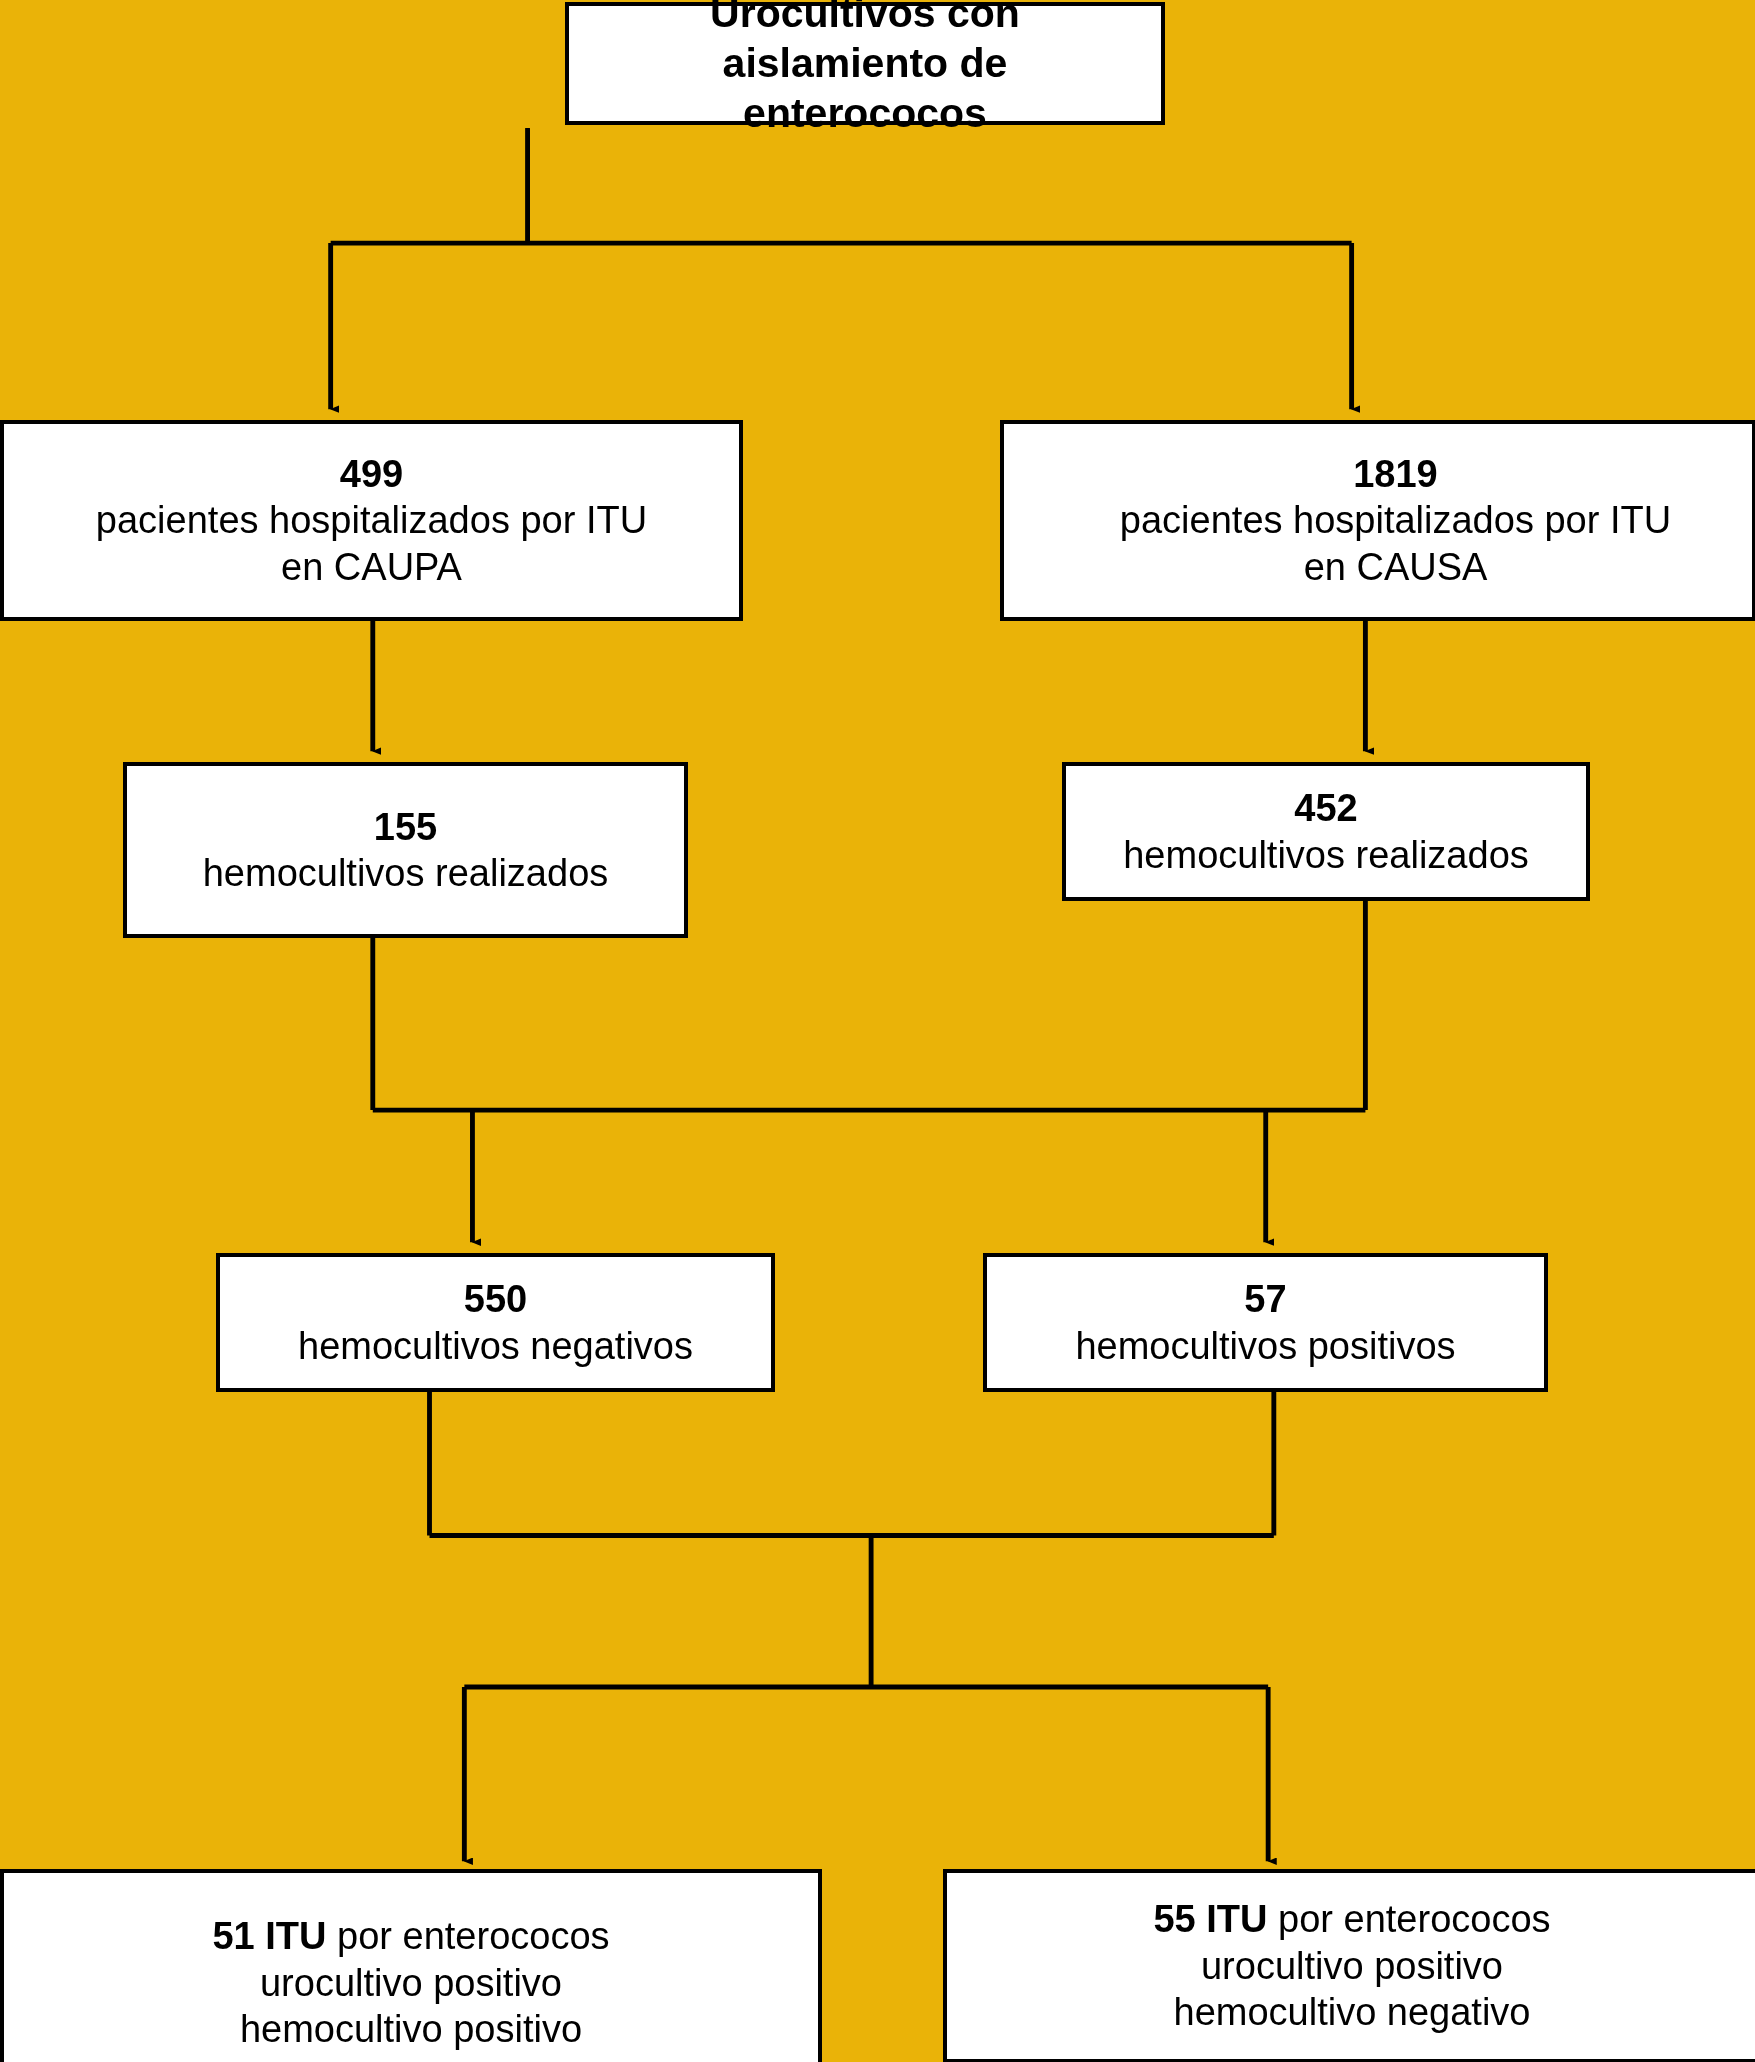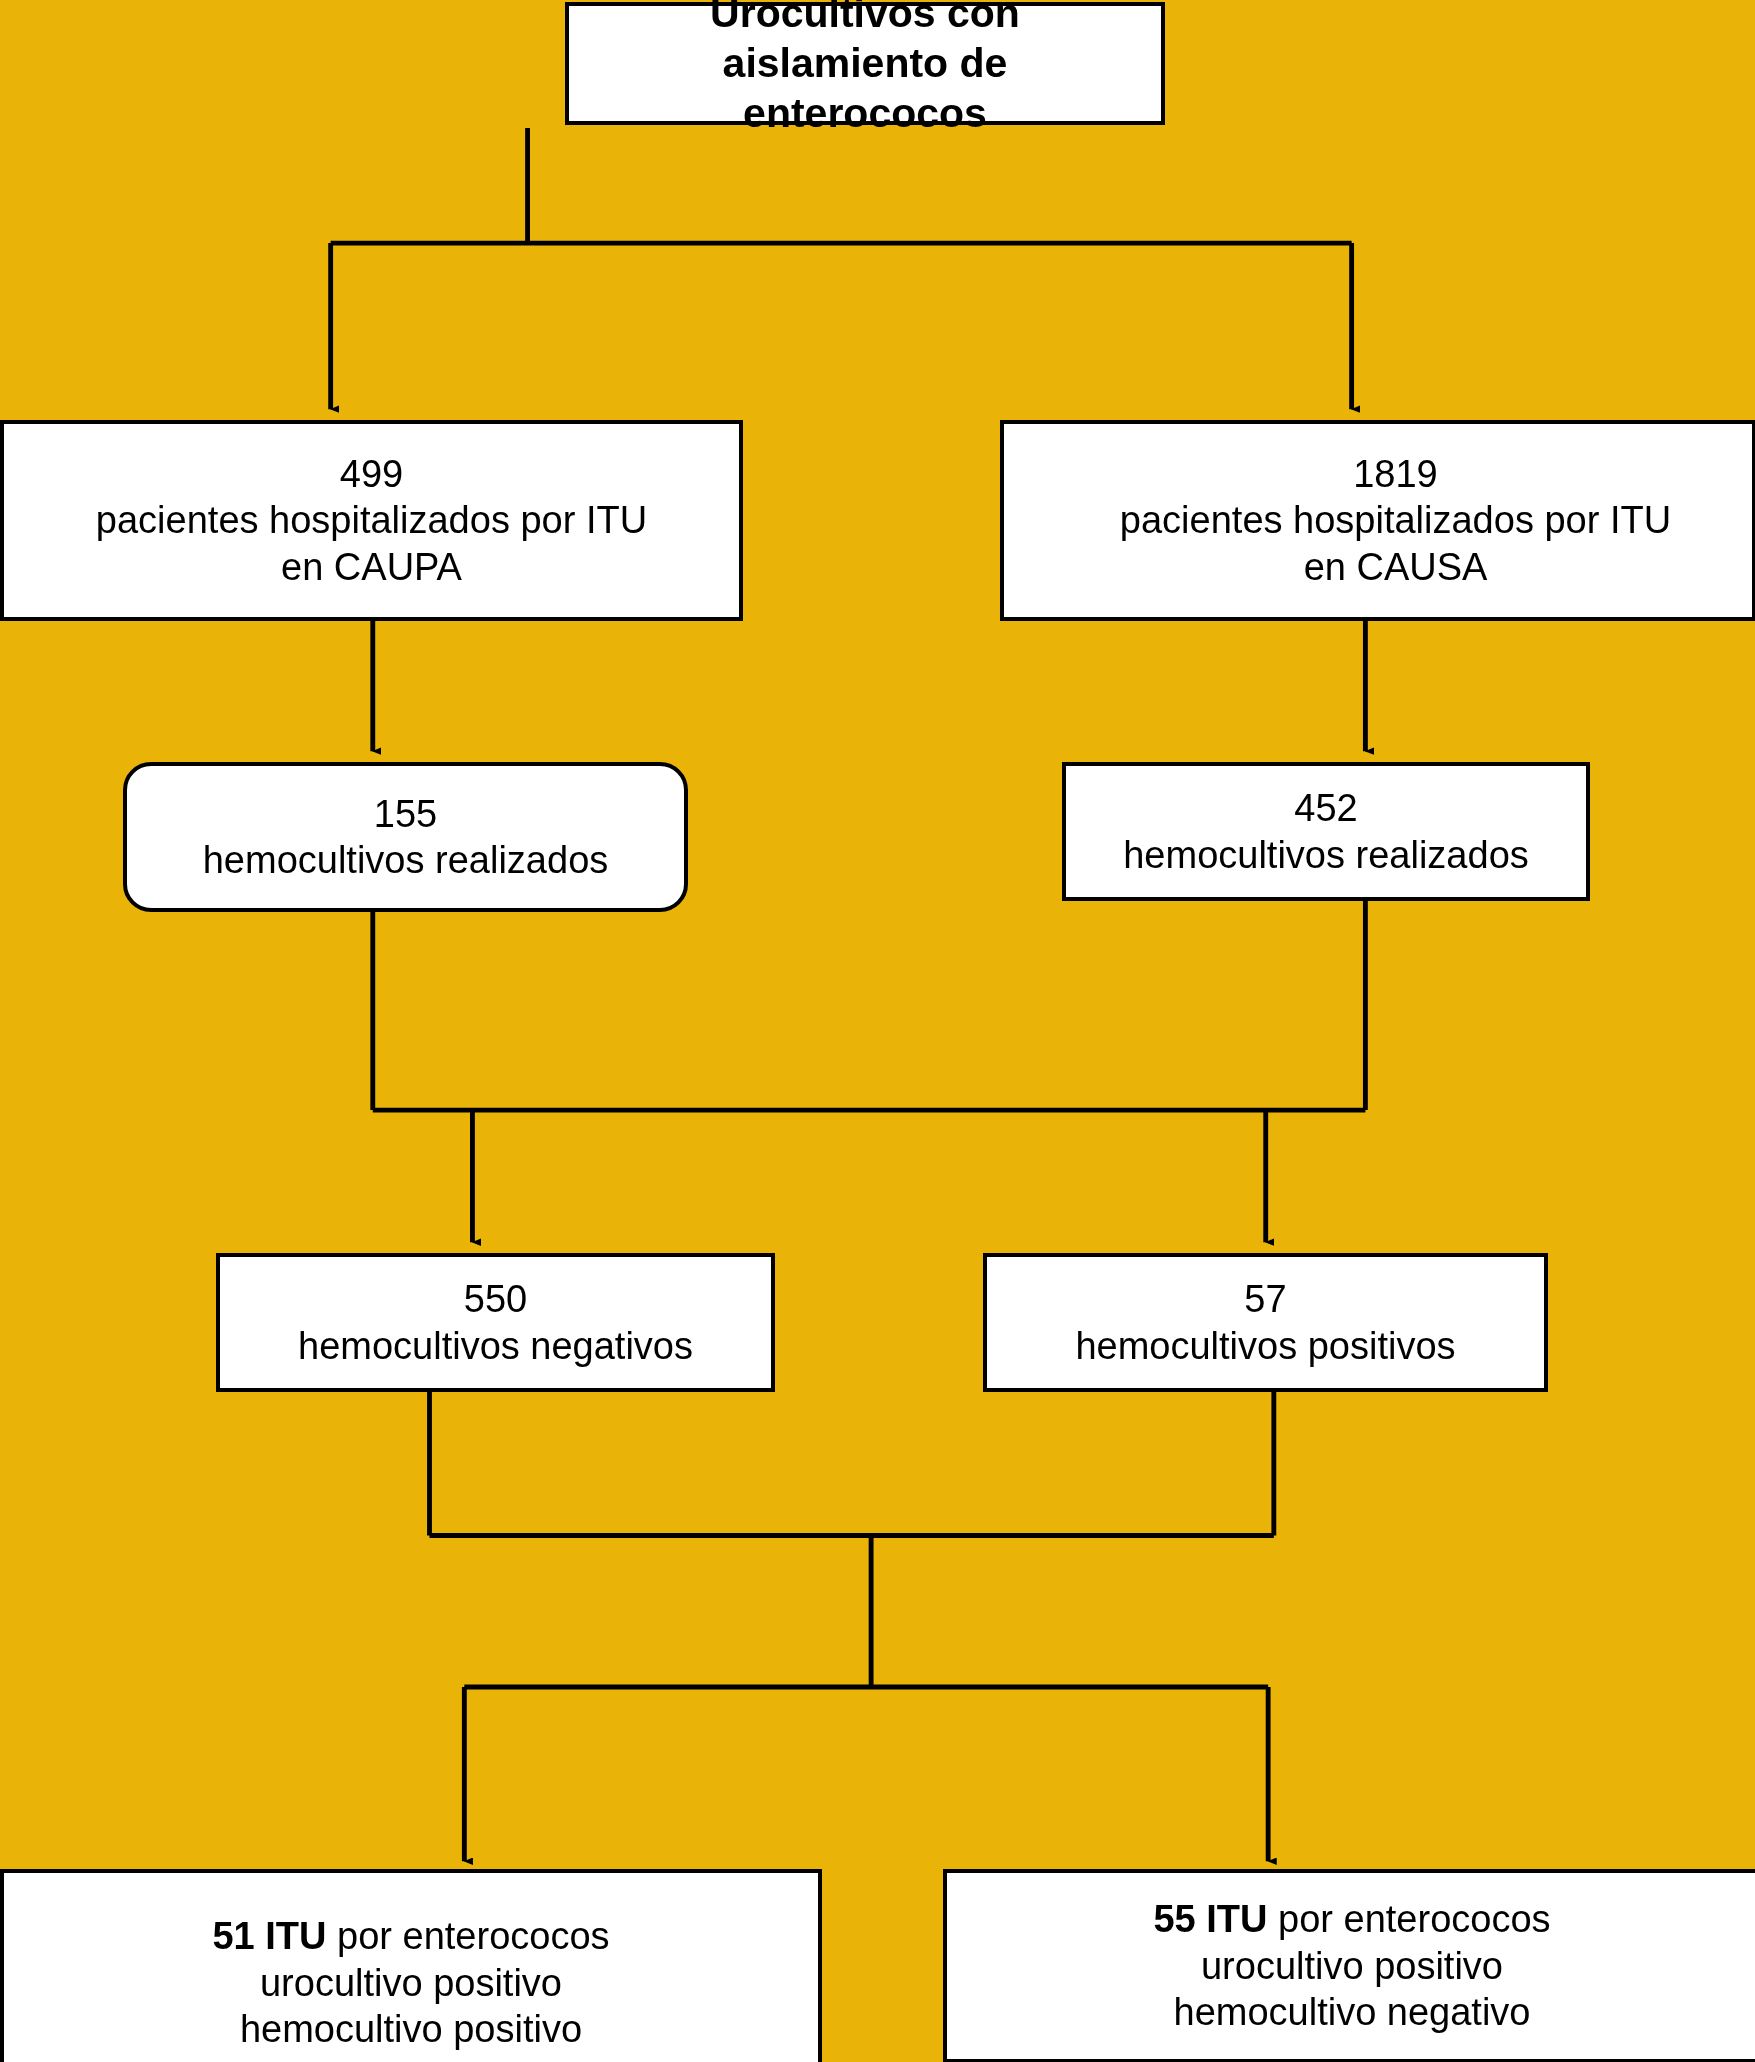--- a/index.html
+++ b/index.html
@@ -40,21 +40,21 @@
     text-align: center;
     line-height: 1.22;
   }
   .node-line {
     display: block;
     white-space: nowrap;
     font-size: 38px;
     font-weight: normal;
   }
   .node-line.bold {
-    font-weight: normal;
+    font-weight: bold;
   }
   .node-line.title {
     font-size: 41px;
     font-weight: bold;
   }
   .inline-bold {
     font-weight: bold;
   }
 </style>
 </head>
@@ -117,21 +117,21 @@
     <span class="node-line">pacientes hospitalizados por ITU</span>
     <span class="node-line">en CAUPA</span>
   </div>
 
   <div class="node-box" style="left:1000px; top:420px; width:756px; height:201px;padding-left:35px;">
     <span class="node-line bold">1819</span>
     <span class="node-line">pacientes hospitalizados por ITU</span>
     <span class="node-line">en CAUSA</span>
   </div>
 
-  <div class="node-box" style="left:123px; top:762px; width:565px; height:150px;border-radius:28px;">
+  <div class="node-box" style="left:123px; top:762px; width:565px; height:176px;">
     <span class="node-line bold">155</span>
     <span class="node-line">hemocultivos realizados</span>
   </div>
 
   <div class="node-box" style="left:1062px; top:762px; width:528px; height:139px;text-align:center;">
     <span class="node-line bold">452</span>
     <span class="node-line">hemocultivos realizados</span>
   </div>
 
   <div class="node-box" style="left:216px; top:1253px; width:559px; height:139px;">

